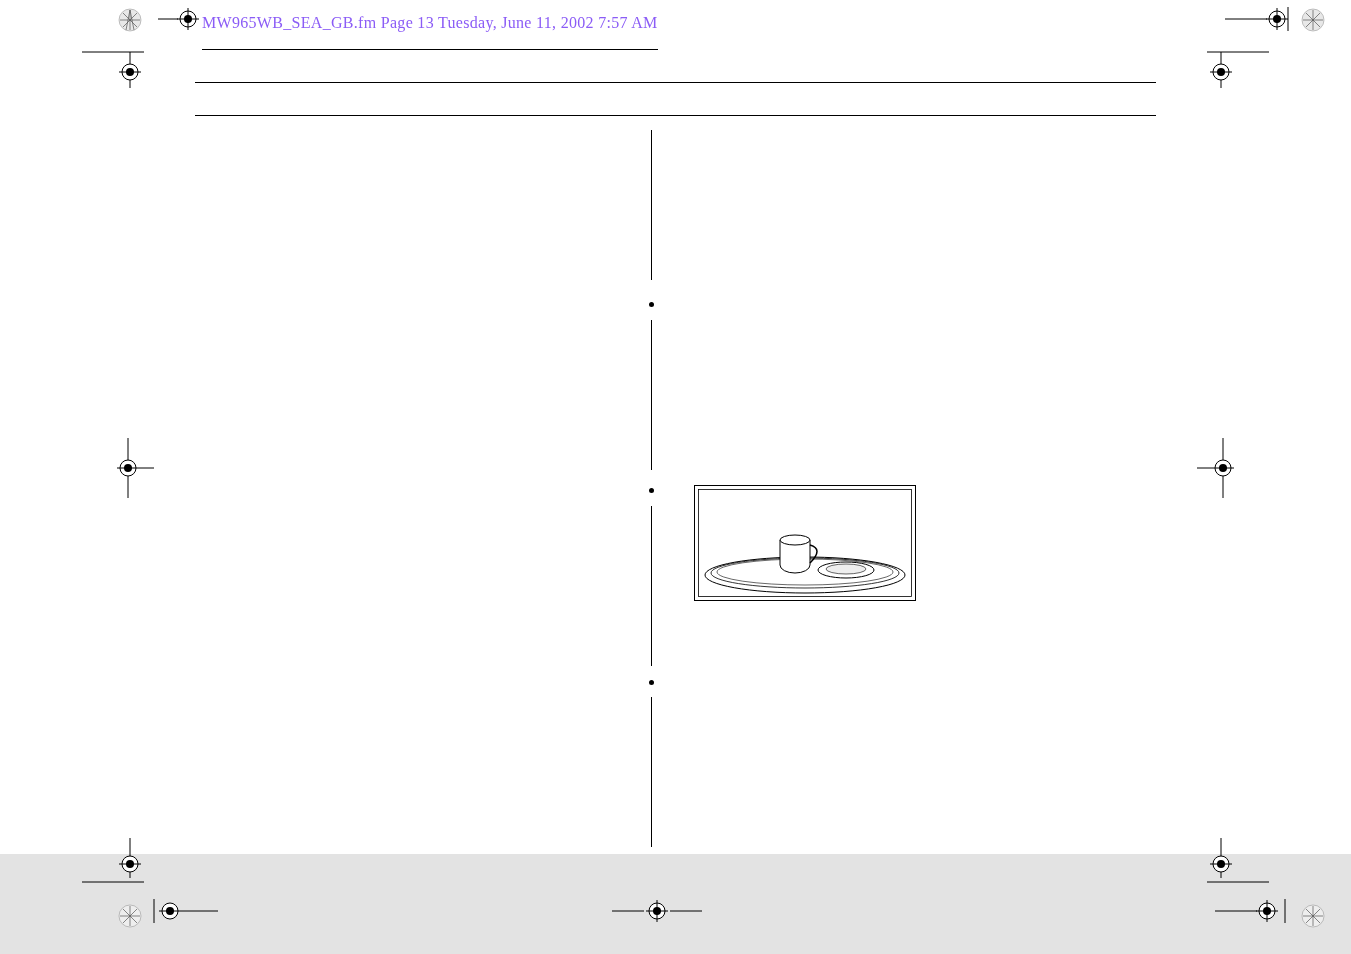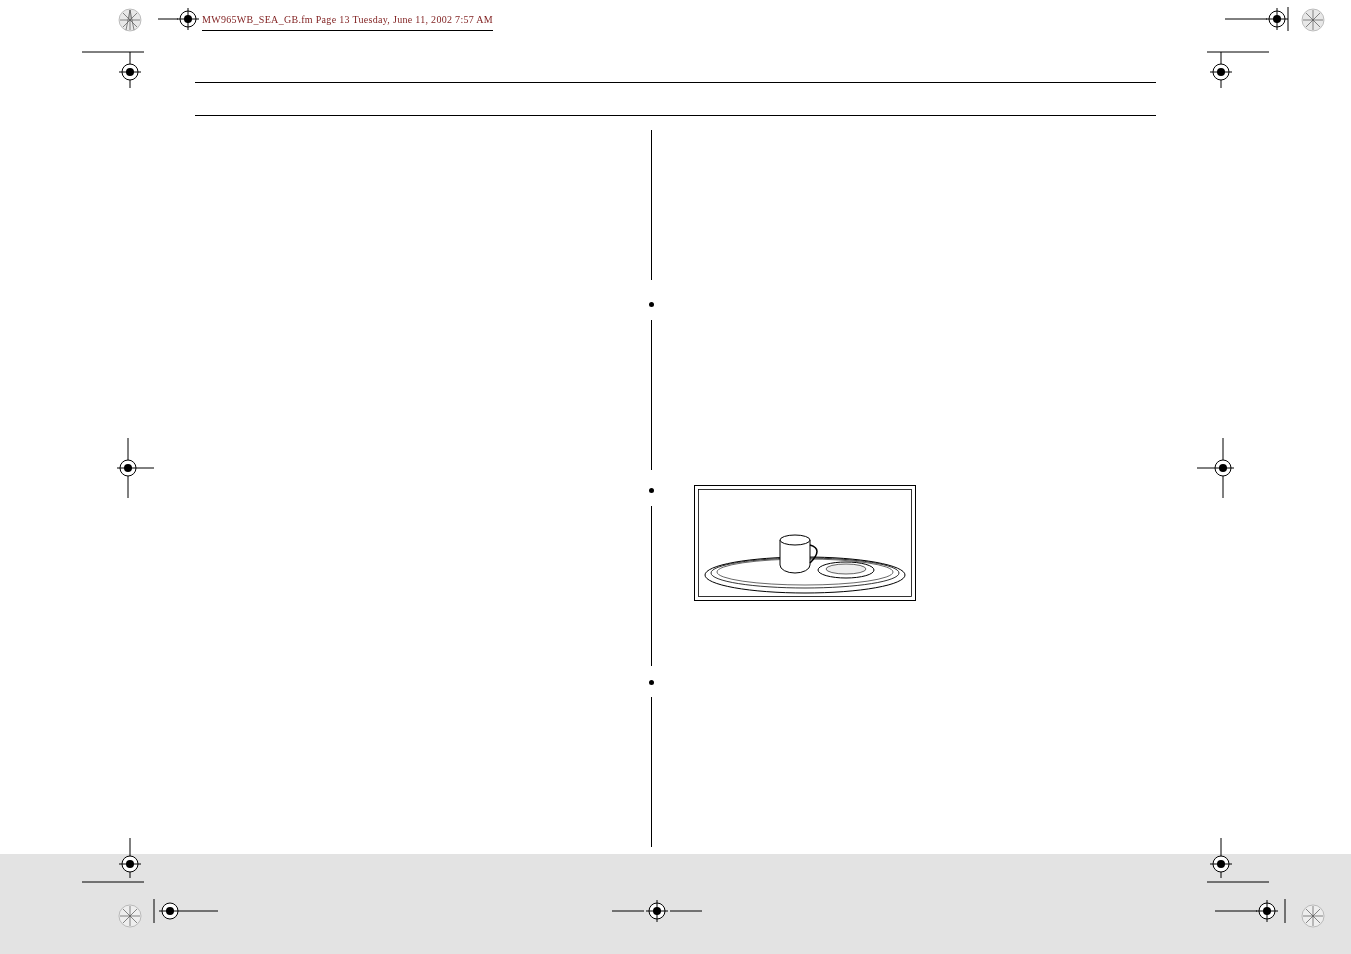--- a/index.html
+++ b/index.html
@@ -15,24 +15,24 @@
   .page {
     position: relative;
     width: 1351px;
     height: 954px;
   }
   
   .header-text {
     position: absolute;
     top: 14px;
     left: 202px;
-    font-size: 10px;
-    color: #7f1d1d;
+    font-size: 16px;
+    color: #8b5cf6;
     letter-spacing: 0.3px;
-    padding-bottom: 5px;
+    padding-bottom: 17px;
     border-bottom: 1px solid #000;
   }
   
   .hr {
     position: absolute;
     height: 1px;
     background: #000;
     left: 195px;
     right: 195px;
   }

